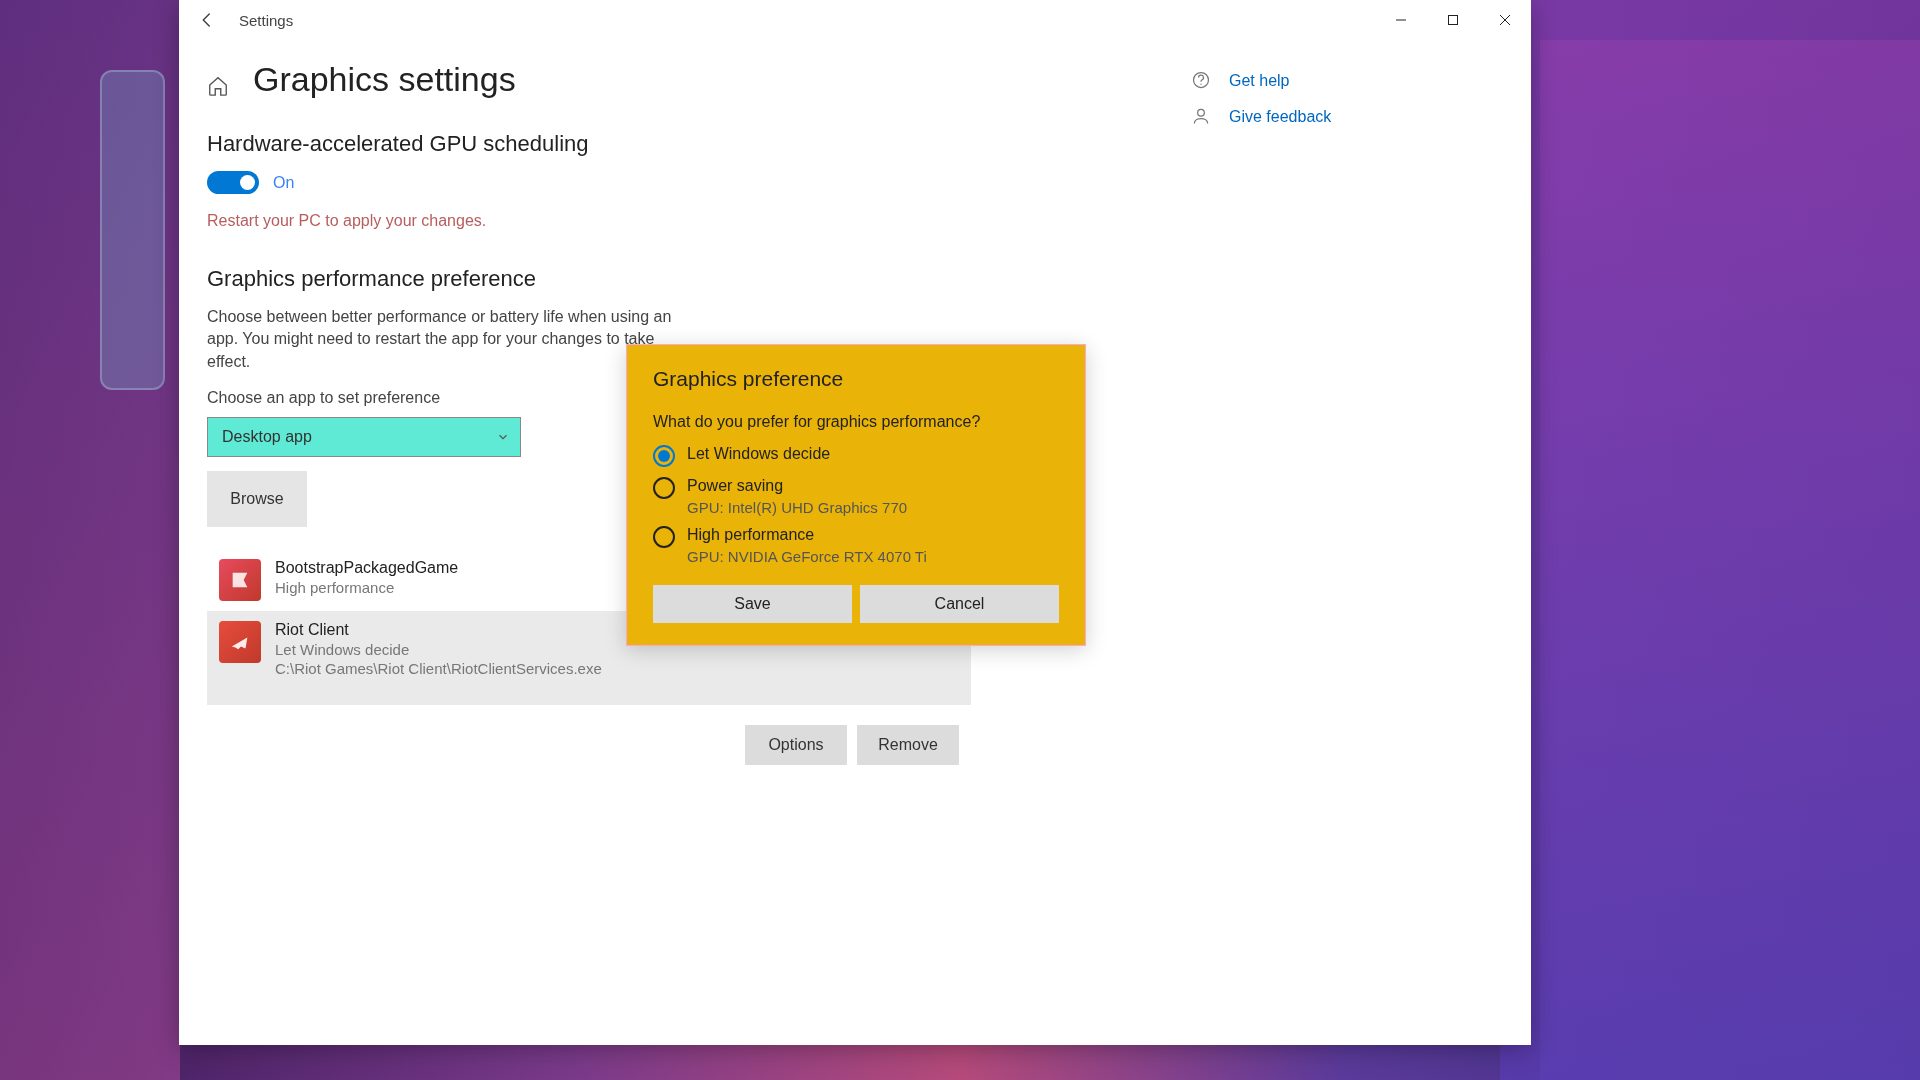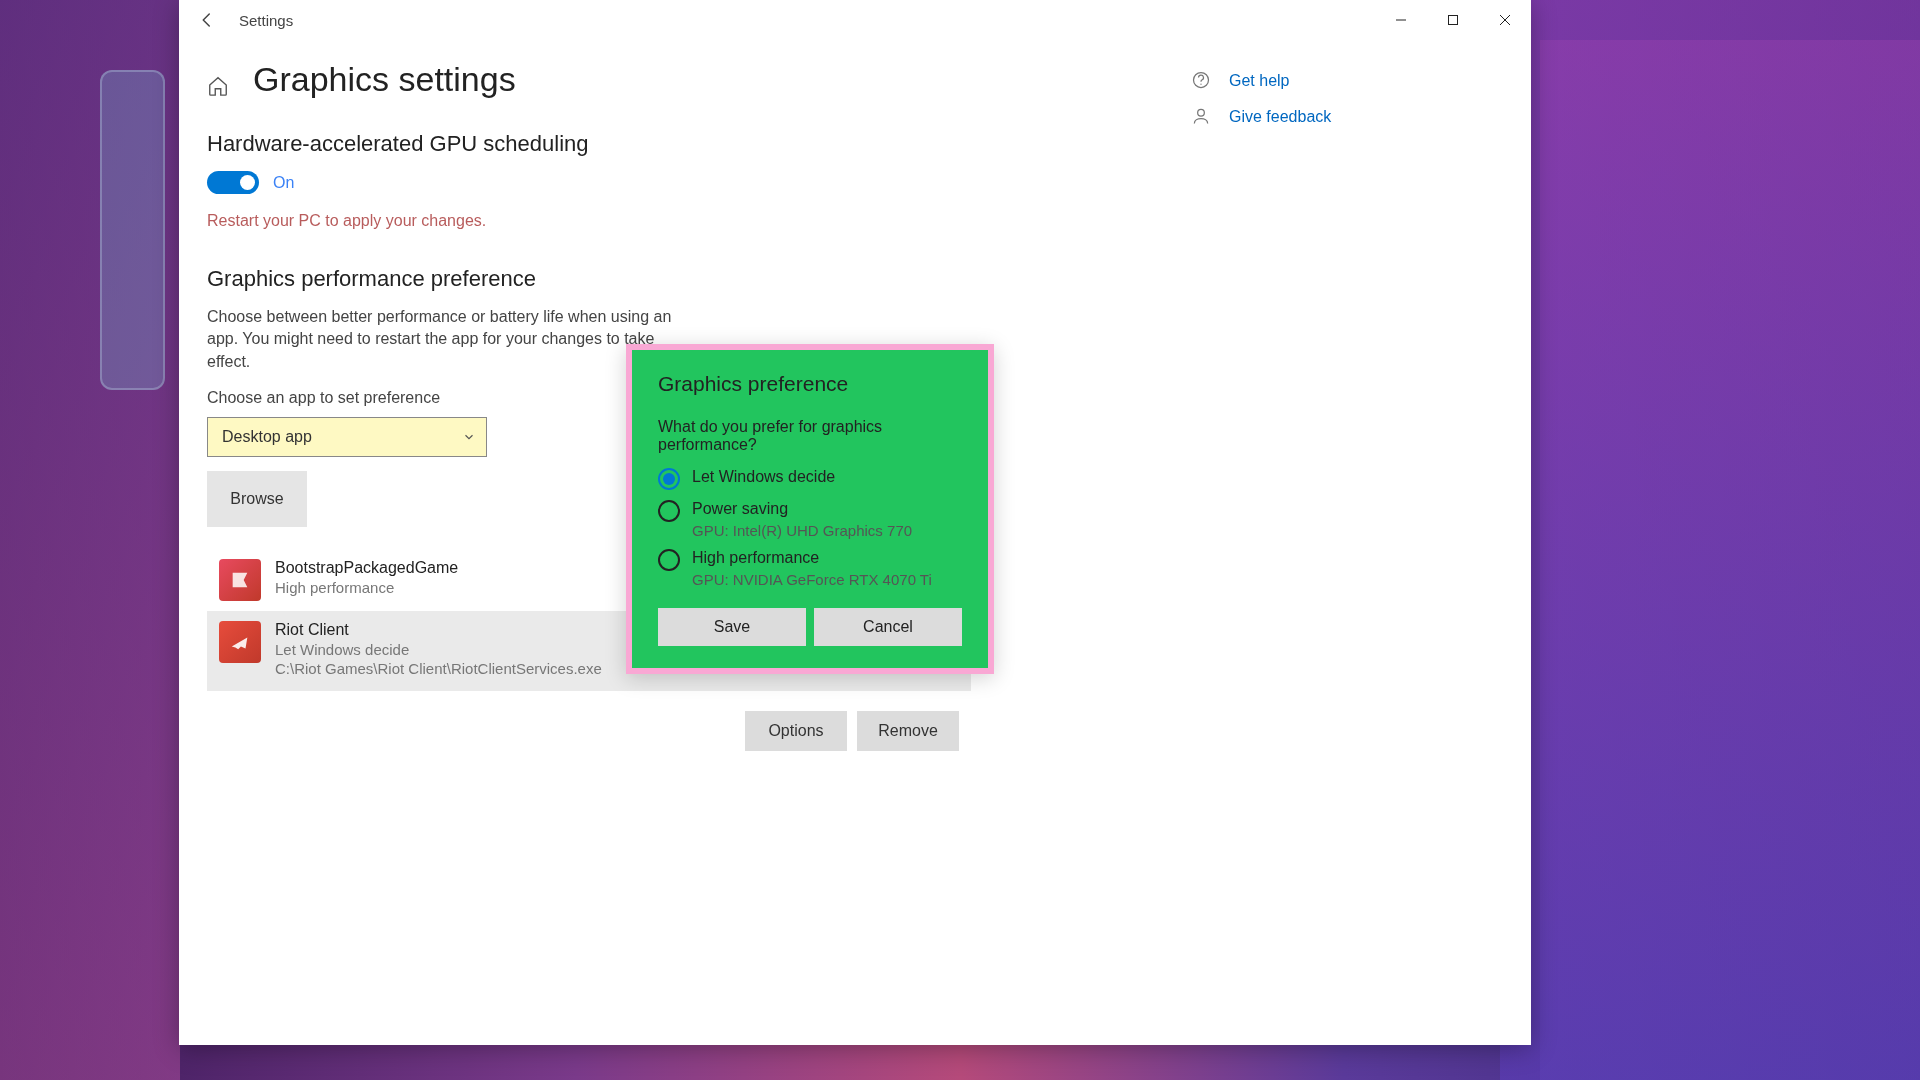--- a/index.html
+++ b/index.html
@@ -120,23 +120,23 @@
     width: 15px; height: 15px;
     background: #fff;
     border-radius: 50%;
   }
   .toggle-label { font-size: 16px; color: #3b82f6; }
   .restart-note { font-size: 16px; color: #b85c5c; margin-bottom: 36px; }
 
   .section2 { margin-top: 8px; }
   .field-label { font-size: 16px; color: #444; margin-bottom: 10px; }
   .dropdown {
-    width: 280px; height: 40px;
+    width: 314px; height: 40px;
     border: 1px solid #888;
-    background: #fef9c3;
+    background: #5eead4;
     display: flex; align-items: center; justify-content: space-between;
     padding: 0 10px 0 14px;
     font-size: 16px;
     color: #333;
     cursor: pointer;
     margin-bottom: 14px;
   }
   .browse-btn {
     width: 100px; height: 56px;
     background: #e5e5e5;
@@ -148,21 +148,21 @@
   }
 
   .app-list { }
   .app-item {
     padding: 10px 12px;
     display: flex; align-items: flex-start;
     cursor: pointer;
   }
   .app-item.selected {
     background: #eaeaea;
-    padding-bottom: 14px;
+    padding-bottom: 28px;
   }
   .app-icon {
     width: 42px; height: 42px;
     border-radius: 4px;
     margin-right: 14px;
     flex-shrink: 0;
     display: flex; align-items: center; justify-content: center;
   }
   .app-icon.red { background: linear-gradient(135deg,#e84a5f,#c0392b); }
   .app-icon.riot { background: linear-gradient(135deg,#e74c3c,#c0392b); }
@@ -201,23 +201,23 @@
   }
   .help-link .htext {
     font-size: 16px;
     color: #0067c0;
   }
 
   
   .dialog {
     position: absolute;
     left: 447px; top: 344px;
-    width: 368px;
-    background: #22c55e;
-    border: 6px solid #f9a8d4;
+    width: 460px;
+    background: #eab308;
+    border: 1px solid #f9a8d4;
     box-shadow: 0 4px 20px rgba(0,0,0,0.18);
     padding: 22px 26px;
   }
   .dialog-title {
     font-size: 21px;
     font-weight: 400;
     color: #222;
     margin-bottom: 22px;
   }
   .dialog-question {

